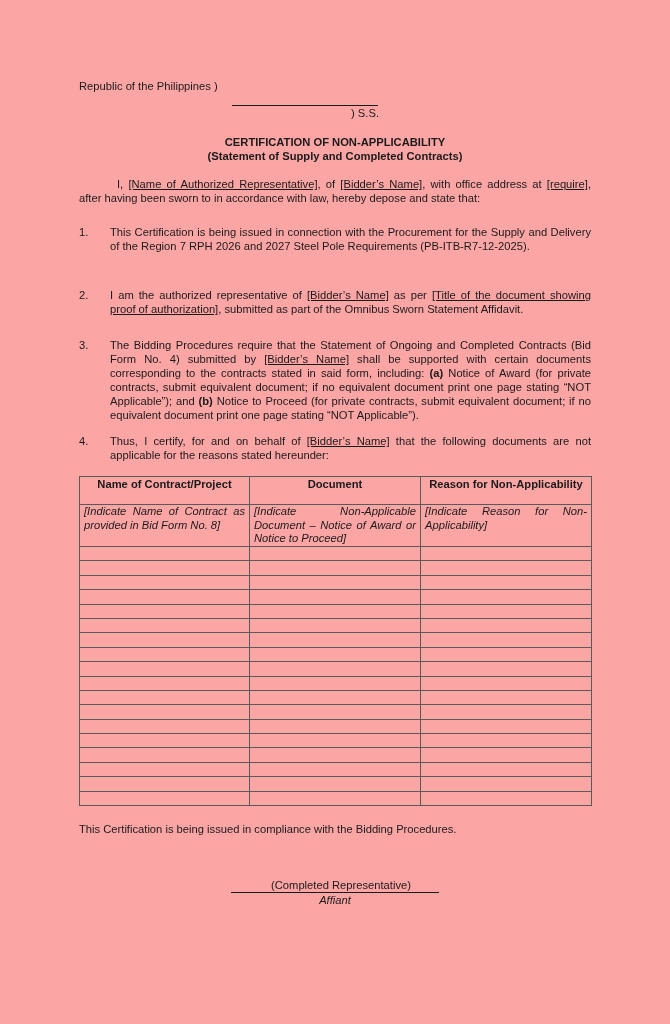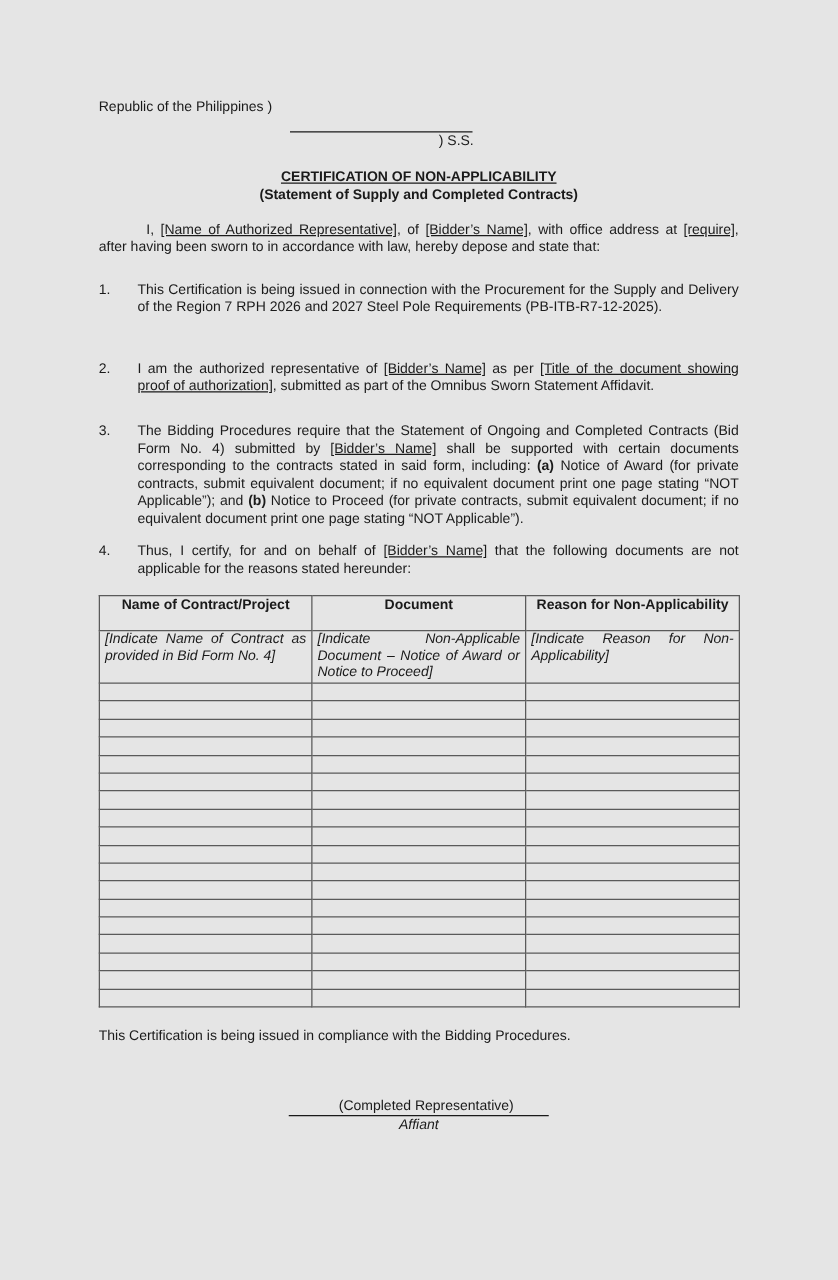--- a/index.html
+++ b/index.html
@@ -15,41 +15,41 @@
       font-family: "Liberation Sans", sans-serif;
       font-size: 11.2px;
       color: #1a1a1a;
       line-height: 14px;
     }
     .page {
       position: absolute;
       left: 0; top: 0;
       width: 670px;
       height: 1024px;
-      background: #e5e5e5;
+      background: #fca5a5;
     }
     .abs { position: absolute; }
     .u { text-decoration: underline; }
     .b { font-weight: bold; }
 
     .venue { left: 79px; top: 79px; width: 300px; }
     .venue .line2 { display: flex; align-items: flex-end; flex-direction: column; }
     .venue .blank {
       display: inline-block;
       width: 146px;
       border-bottom: 1px solid #1a1a1a;
       height: 12px;
       margin-right: 1px;
     }
 
     .title-block {
       left: 79px; top: 135px; width: 512px;
       text-align: center;
     }
-    .title-block .t1 { font-weight: bold; text-decoration: underline; }
+    .title-block .t1 { font-weight: bold; }
     .title-block .t2 { font-weight: bold; }
 
     .intro {
       left: 79px; top: 177px; width: 512px;
       text-align: justify;
       text-indent: 38px;
     }
 
     .item {
       left: 79px; width: 512px;
@@ -152,21 +152,21 @@
     </colgroup>
     <thead>
       <tr>
         <th>Name of Contract/Project</th>
         <th>Document</th>
         <th>Reason for Non-Applicability</th>
       </tr>
     </thead>
     <tbody id="table-body">
       <tr>
-        <td class="sample">[Indicate Name of Contract as provided in Bid Form No. 4]</td>
+        <td class="sample">[Indicate Name of Contract as provided in Bid Form No. 8]</td>
         <td class="sample">[Indicate Non-Applicable Document – Notice of Award or Notice to Proceed]</td>
         <td class="sample">[Indicate Reason for Non-Applicability]</td>
       </tr>
     <tr class="empty">
           <td></td>
           <td></td>
           <td></td>
         </tr>
         <tr class="empty">
           <td></td>

